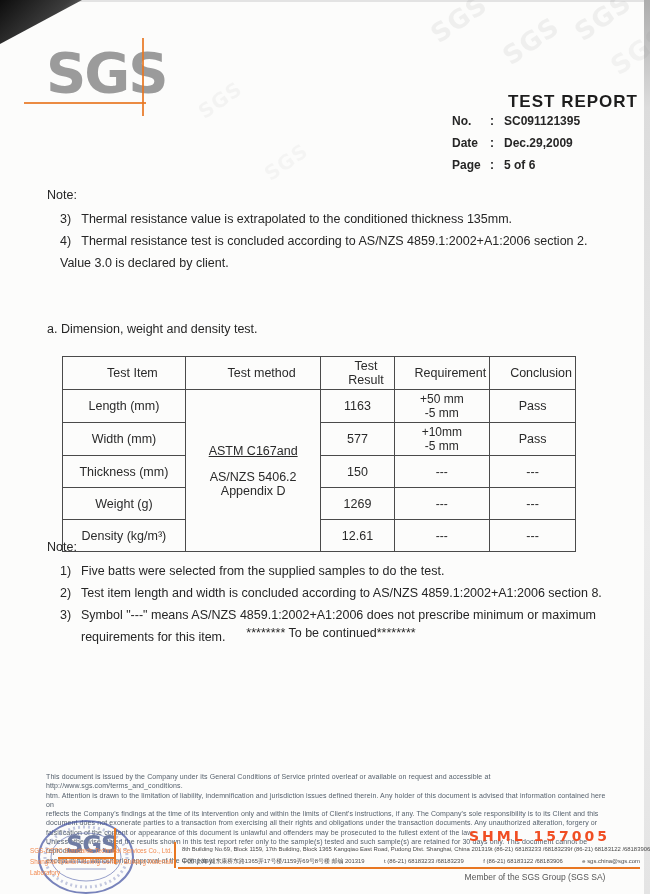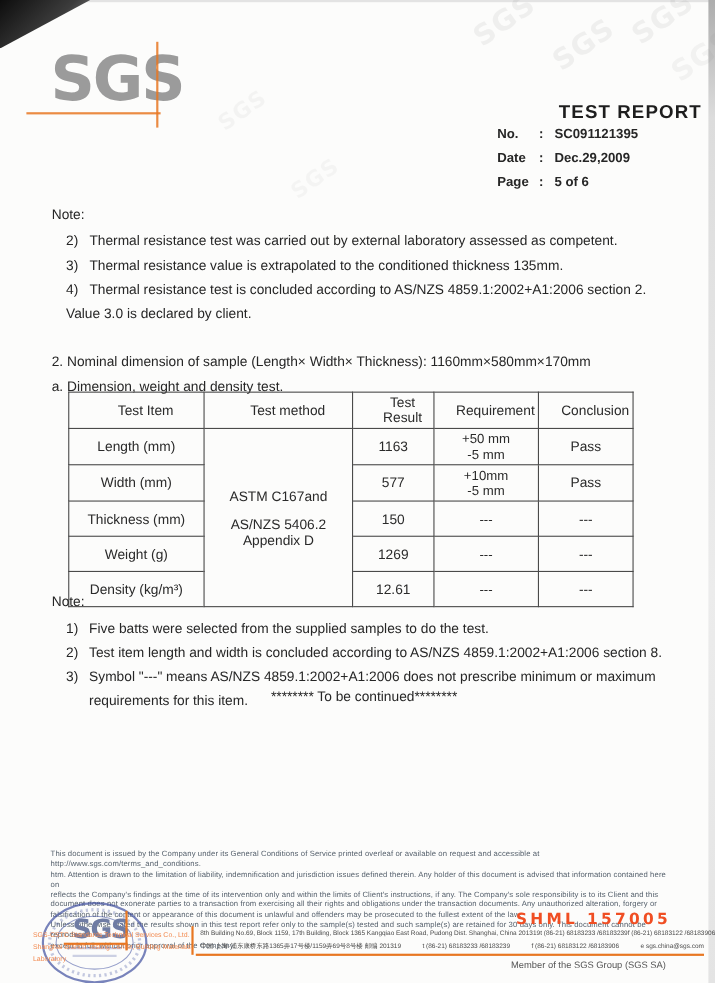--- a/index.html
+++ b/index.html
@@ -44,21 +44,21 @@
 
   .sec{position:absolute;left:47px;top:318px;font-size:12.5px;line-height:22px;}
 
   
   table.rpt{position:absolute;left:62px;top:356px;width:514px;border-collapse:collapse;
       font-size:12.5px;text-align:center;color:#2a2a2a;}
   table.rpt th,table.rpt td{border:1px solid #4a4a4a;font-weight:normal;padding:2px 3px;}
   table.rpt th{height:28px;padding-left:20px;}
   table.rpt td{height:27px;}
   .req-cell{white-space:pre-line;line-height:14px;font-size:12px;}
-  .method-cell div:first-child{margin-bottom:12px;}
+  .method-cell div:first-child{margin-bottom:12px;text-decoration:underline;}
 
   .continued{position:absolute;top:626px;left:6px;width:650px;text-align:center;font-size:12.5px;}
 
   
   .legal{position:absolute;left:46px;top:772px;width:566px;font-size:7px;line-height:9.3px;
       color:#55606c;letter-spacing:.1px;}
   .shml{position:absolute;right:40px;top:828px;font-size:14px;font-weight:bold;color:#f04e23;
       letter-spacing:3px;font-family:"DejaVu Sans",sans-serif;}
   .stamp{position:absolute;left:36px;top:814px;}
   .flogo{position:absolute;left:58px;top:832px;width:70px;height:40px;}
@@ -112,36 +112,31 @@
       <span class="fl">Page</span>
       <span class="fc">:</span>
       <span class="fv">5 of 6</span>
     </div>
   </div>
 
   <div class="note" style="top:184px;">
     <span class="note-label">Note:</span>
     <div class="note-items">
       <span class="note-item">
-        <span class="num">2)</span>
-        <span>Thermal resistance test was carried out by external laboratory assessed as competent.</span>
-      </span>
-      <span class="note-item">
         <span class="num">3)</span>
         <span>Thermal resistance value is extrapolated to the conditioned thickness 135mm.</span>
       </span>
       <span class="note-item">
         <span class="num">4)</span>
         <span>Thermal resistance test is concluded according to AS/NZS 4859.1:2002+A1:2006 section 2. Value 3.0 is declared by client.</span>
       </span>
     </div>
   </div>
 
   <div class="sec">
-    <div>2. Nominal dimension of sample (Length× Width× Thickness): 1160mm×580mm×170mm</div>
     <div>a. Dimension, weight and density test.</div>
   </div>
 
   <table class="rpt">
     <colgroup>
       <col style="width:26.3%">
         <col style="width:29.2%">
         <col style="width:14.8%">
       <col style="width:17.3%">
         <col style="width:12.4%">

